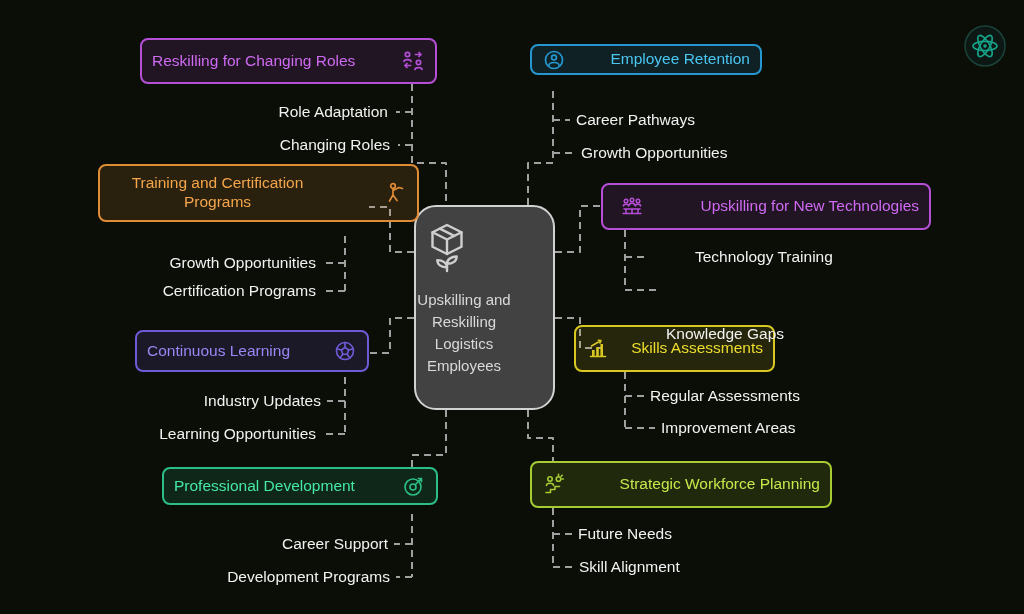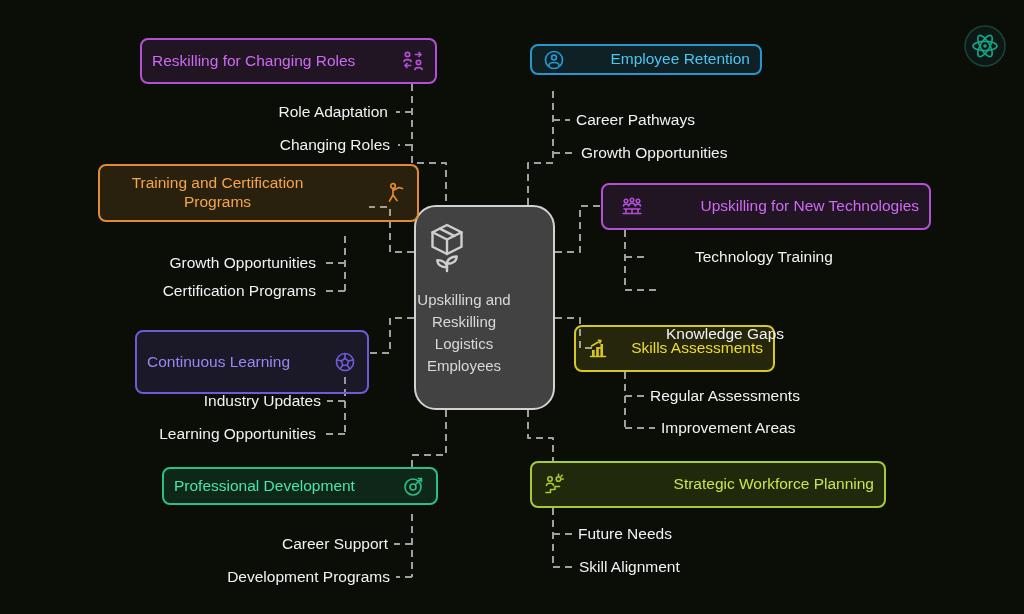--- a/index.html
+++ b/index.html
@@ -110,21 +110,21 @@
   <div class="node orange" style="left:90px;top:164px;width:321px;height:58px;margin-left:8px;">
     <span class="nlabel" style="max-width:215px;">Training and Certification Programs</span>
     <span class="nicon">
       <svg width="24" height="24" viewBox="0 0 24 24" fill="none" stroke="currentColor" stroke-width="1.7" stroke-linecap="round" stroke-linejoin="round">
         <circle cx="10" cy="5" r="2.3"></circle>
         <path d="M10,8 V14 M10,9.5 L16,6.5 L19.5,7.5 M10,14 L6.5,20 M10,14 L14,19.5"></path>
       </svg>
     </span>
   </div>
 
-  <div class="node violet" style="left:135px;top:330px;width:234px;height:64px;">
+  <div class="node violet" style="left:135px;top:330px;width:234px;height:42px;">
     <span class="nlabel">Continuous Learning</span>
     <span class="nicon">
       <svg width="24" height="24" viewBox="0 0 24 24" fill="none" stroke="currentColor" stroke-width="1.6" stroke-linecap="round" stroke-linejoin="round">
         <circle cx="12" cy="12" r="8.5"></circle>
         <path d="M12,8.3 L15.6,11 L14.2,15.2 H9.8 L8.4,11 Z"></path>
         <path d="M12,8.3 V3.5 M15.6,11 L20.3,9.8 M14.2,15.2 L17,19 M9.8,15.2 L7,19 M8.4,11 L3.7,9.8"></path>
       </svg>
     </span>
   </div>
 
@@ -169,21 +169,21 @@
         <path d="M4.5,19.5 H19.5"></path>
         <rect x="6" y="13" width="2.6" height="6.5" fill="currentColor" stroke="none"></rect>
         <rect x="10.2" y="10" width="2.6" height="9.5" fill="currentColor" stroke="none"></rect>
         <rect x="14.4" y="7" width="2.6" height="12.5" fill="currentColor" stroke="none"></rect>
         <path d="M5.5,9 L15,3.5 M12.3,3.2 L15,3.5 L14,6"></path>
       </svg>
     </span>
     <span class="nlabel">Skills Assessments</span>
   </div>
 
-  <div class="node lime" style="left:530px;top:461px;width:356px;height:47px;">
+  <div class="node lime" style="left:530px;top:461px;width:302px;height:47px;">
     <span class="nicon">
       <svg width="24" height="24" viewBox="0 0 24 24" fill="none" stroke="currentColor" stroke-width="1.6" stroke-linecap="round" stroke-linejoin="round">
         <circle cx="8" cy="6" r="2.2"></circle>
         <path d="M4.5,12.5 C4.5,9.5 11.5,9.5 11.5,12.5"></path>
         <circle cx="16.5" cy="6" r="2.3"></circle>
         <path d="M16.5,2.5 V1.3 M20,6 h1.3 M19.2,3.3 l1,-1"></path>
         <path d="M4,19.5 h4.5 v-3 h4.5 v-3 h4.5"></path>
       </svg>
     </span>
     <span class="nlabel">Strategic Workforce Planning</span>

